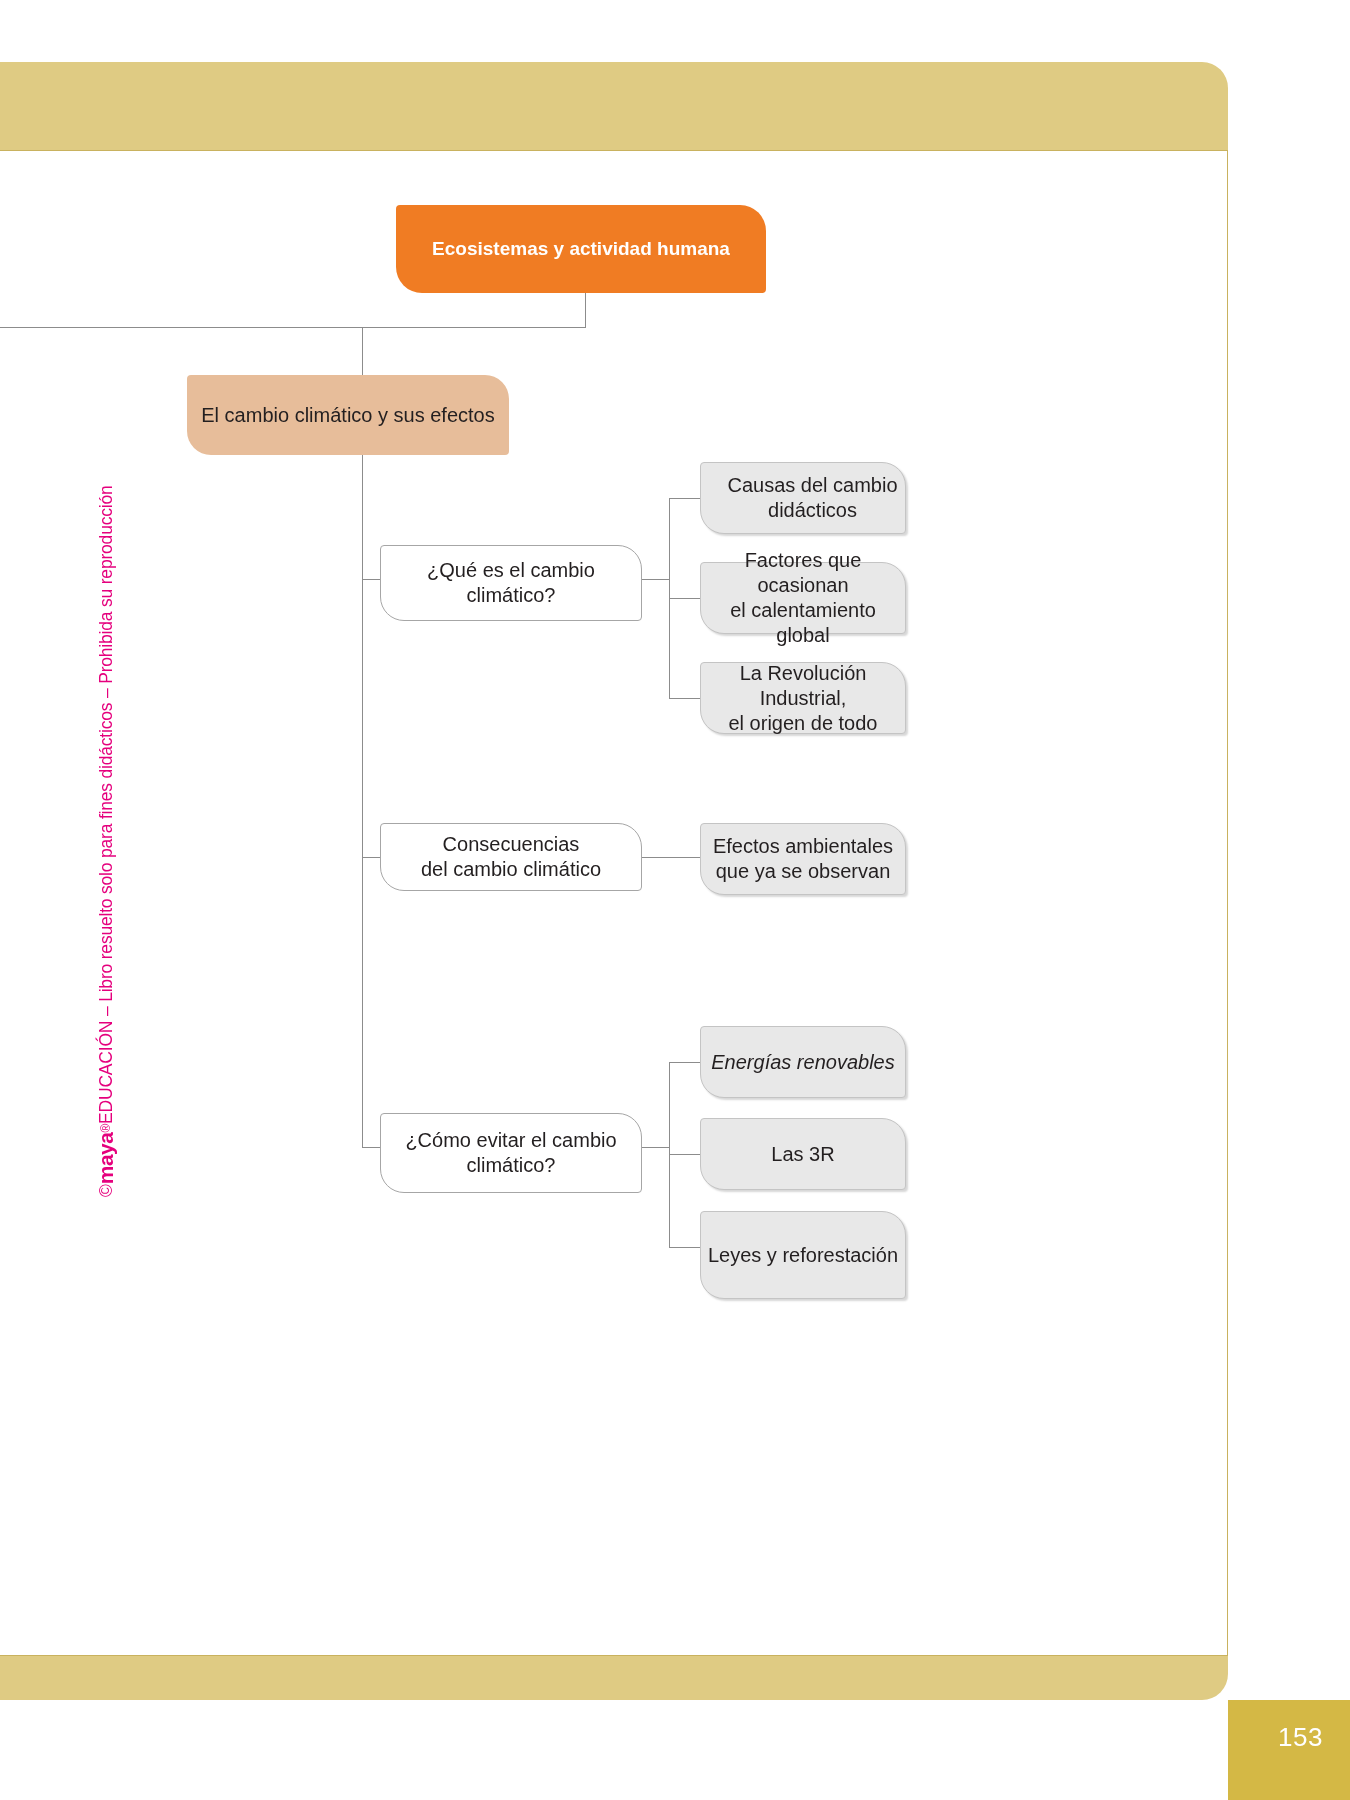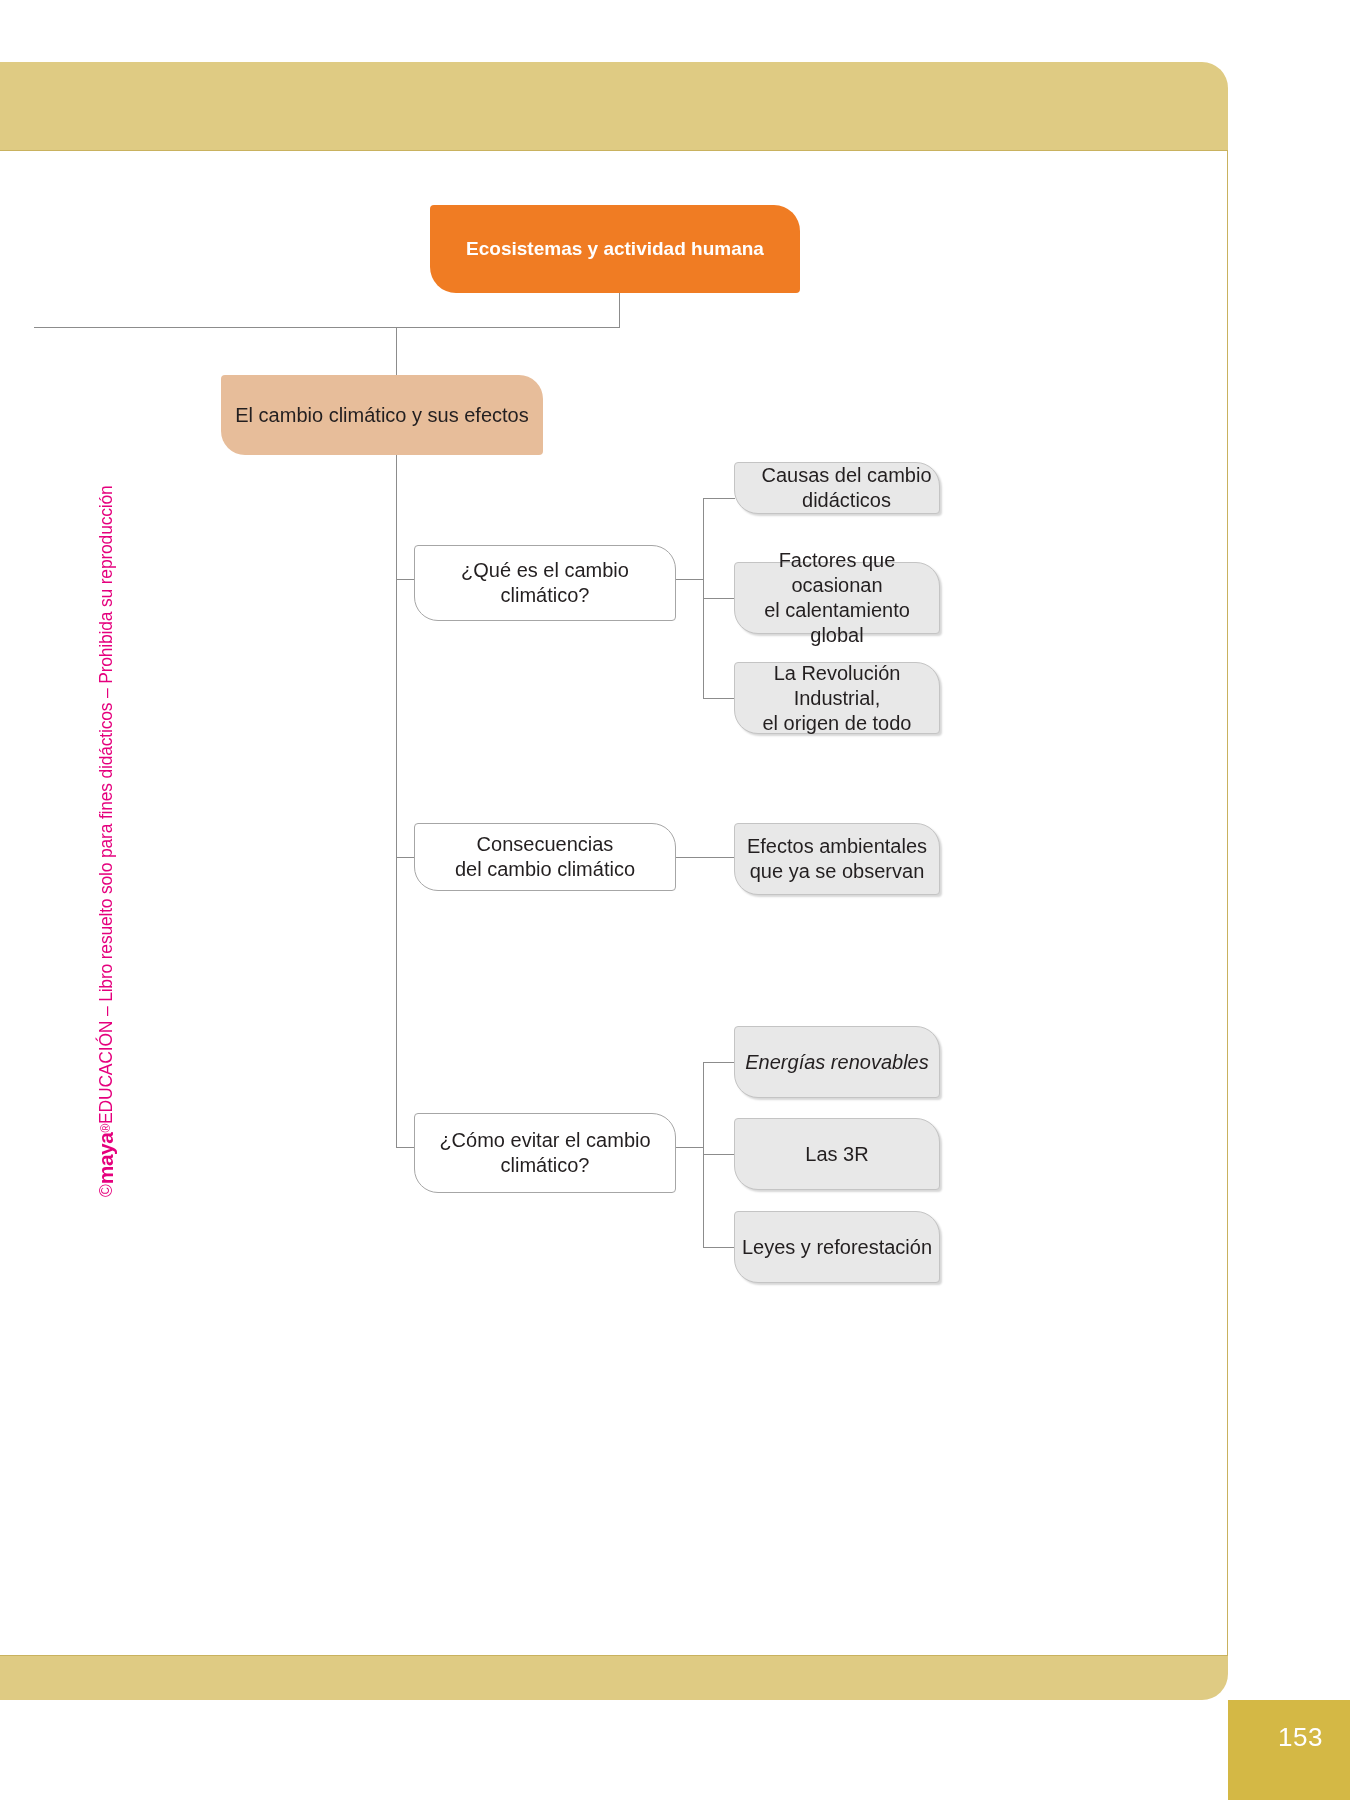--- a/index.html
+++ b/index.html
@@ -72,21 +72,21 @@
     justify-content: flex-start;
   }
   .side-credit .brand {
     font-weight: bold;
     font-size: 21px;
     letter-spacing: -0.5px;
   }
   .side-credit .reg { font-size: 12px; vertical-align: super; }
 
   
-  .diagram { position: absolute; left: 0; top: 150px; width: 1228px; height: 1506px; margin-left: 34px; }
+  .diagram { position: absolute; left: 0; top: 150px; width: 1228px; height: 1506px; }
 
   .node {
     position: absolute;
     display: flex;
     align-items: center;
     justify-content: center;
     text-align: center;
     line-height: 1.25;
     color: #231f20;
   }
@@ -139,27 +139,27 @@
     width: 206px;
     background: #e8e8e8;
     border: 1px solid #c4c4c4;
     font-size: 20px;
     border-top-left-radius: 4px;
     border-top-right-radius: 24px;
     border-bottom-right-radius: 4px;
     border-bottom-left-radius: 24px;
     box-shadow: 2px 2px 2px rgba(0,0,0,0.16);
   }
-  .l3-1 { top: 312px; height: 52px; padding-left: 19px; }
+  .l3-1 { top: 312px; height: 72px; padding-left: 19px; }
   .l3-2 { top: 412px; height: 72px; }
   .l3-3 { top: 512px; height: 72px; }
   .l3-4 { top: 673px; height: 72px; }
   .l3-5 { top: 876px; height: 72px; font-style: italic; }
   .l3-6 { top: 968px; height: 72px; }
-  .l3-7 { top: 1061px; height: 72px; }
+  .l3-7 { top: 1061px; height: 88px; }
 
   
   .conn { position: absolute; background: #8c8c8c; }
   .conn.h { height: 1px; }
   .conn.v { width: 1px; }
 </style>
 </head>
 <body>
 
 <div id="page">

